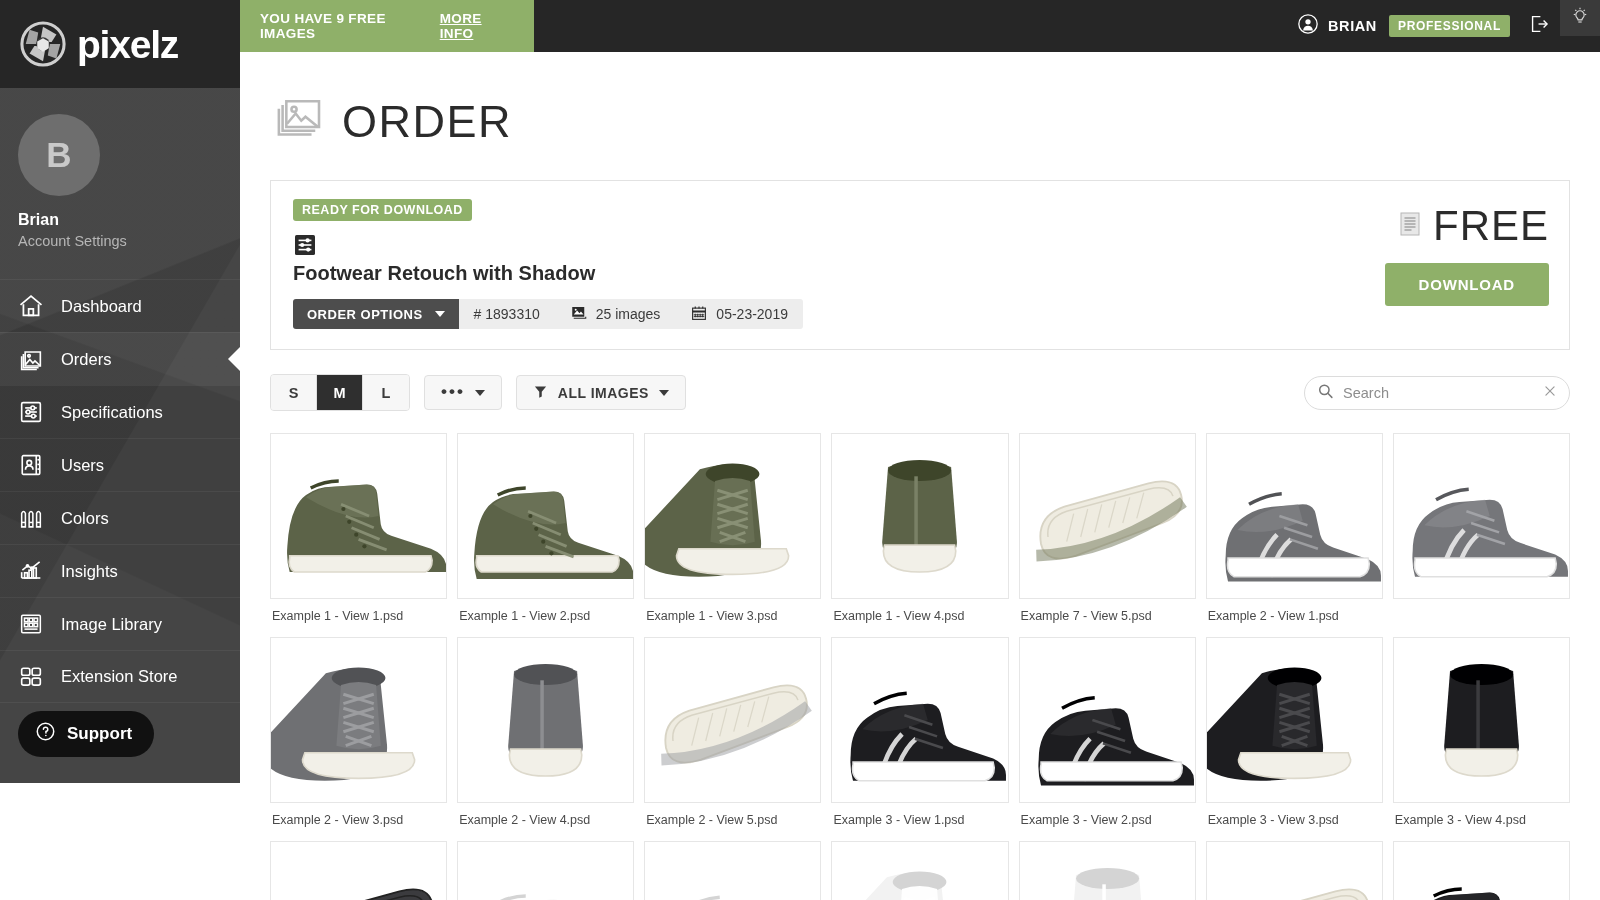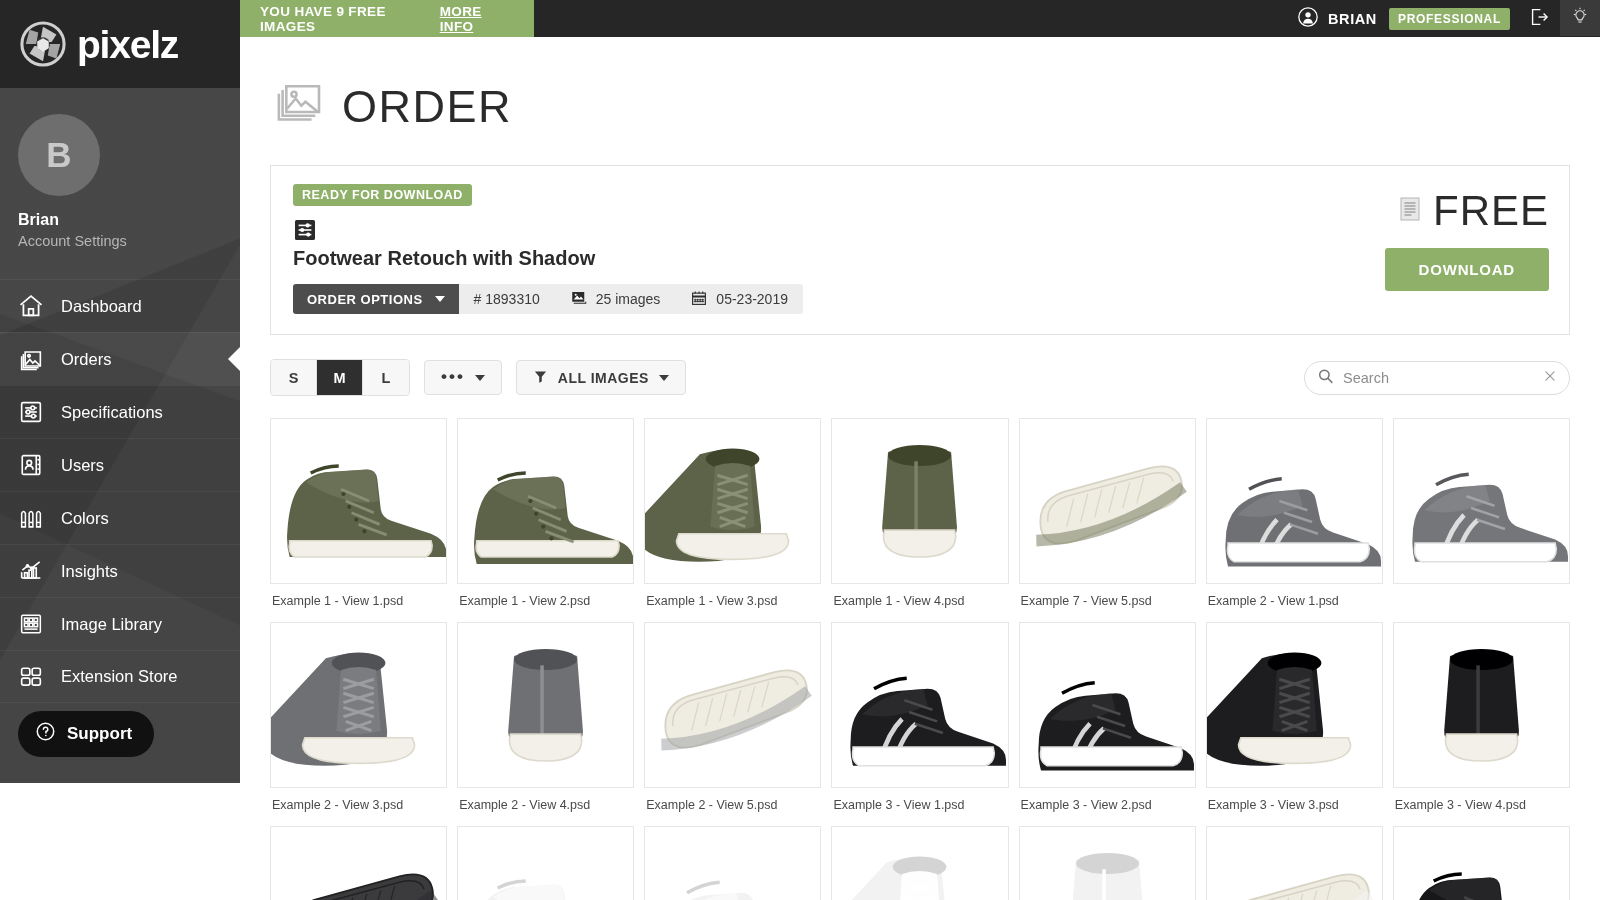--- a/index.html
+++ b/index.html
@@ -70,21 +70,21 @@
   .support-btn {
     background: #111111; border-radius: 30px;
     height: 46px; padding: 0 22px 0 17px;
     display: flex; align-items: center; gap: 11px;
     color: #fff; font-size: 17px; font-weight: 700; cursor: pointer;
   }
 
   
   .main { flex: 1; height: 900px; position: relative; background: #fff; overflow: hidden; }
 
-  .topbar { height: 37px; display: flex; align-items: stretch; background: #262626; }
+  .topbar { height: 52px; display: flex; align-items: stretch; background: #262626; }
   .free-banner {
     background: #8fb069; color: #fff;
     display: flex; align-items: center; justify-content: center; gap: 7px;
     padding: 0 20px; font-size: 13.5px; font-weight: 700; letter-spacing: 0.35px;
     width: 294px; flex: 0 0 294px; cursor: pointer;
   }
   .free-banner .more { text-decoration: underline; }
   .topbar-spacer { flex: 1; }
   .topbar-right { display: flex; align-items: center; gap: 12px; padding-right: 4px; }
   .user-chip { display: flex; align-items: center; gap: 9px; cursor: pointer; }

